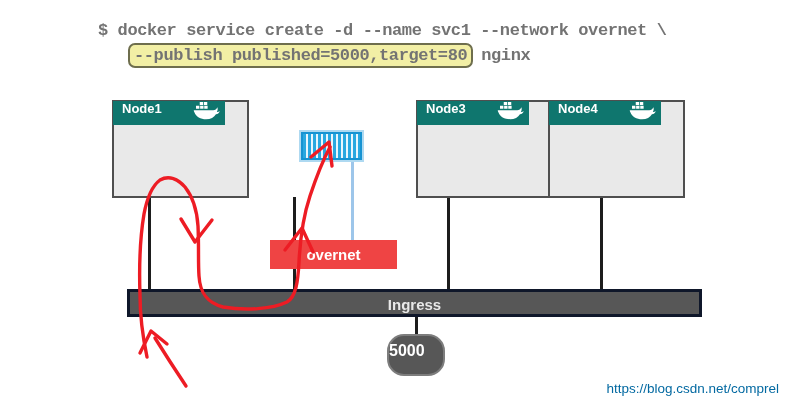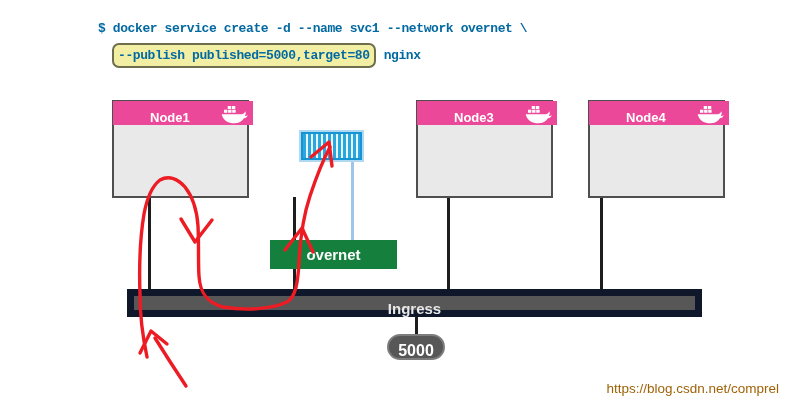--- a/index.html
+++ b/index.html
@@ -3,82 +3,82 @@
 <meta charset="utf-8">
 <style>
   html,body{margin:0;padding:0;background:#fff;}
   #canvas{
     position:relative;width:789px;height:405px;background:#ffffff;
     font-family:"Liberation Sans",sans-serif;overflow:hidden;margin:0 auto;
   }
   
   .cmd{
     position:absolute;font-family:"Liberation Mono",monospace;
-    font-weight:bold;font-size:13px;color:#0369a1;white-space:pre;letter-spacing:-0.4px;
+    font-weight:bold;font-size:17px;color:#737373;white-space:pre;letter-spacing:-0.4px;
   }
   #cmd-line1{left:98px;top:21px;}
-  #cmd-line2{left:112px;top:43px;display:flex;align-items:center;justify-content:space-between;}
+  #cmd-line2{left:128px;top:43px;display:flex;align-items:center;justify-content:space-between;}
   .hl-pill{
     display:inline-block;background:#f2efa5;border:2px solid #6e6e4d;
     border-radius:7px;padding:0 4px;line-height:21px;
   }
   .cmd-suffix{margin-left:8px;}
   
   .node{
     position:absolute;top:100px;width:137px;height:98px;background:#e9e9e9;
     border:2px solid #4f4f4f;box-sizing:border-box;z-index:3;
   }
   .node-header{
-    position:absolute;left:-1px;top:-1px;width:112px;height:24px;background:#ec4899;
-    display:flex;align-items:flex-end;padding-left:28px;
+    position:absolute;left:-1px;top:-1px;width:112px;height:24px;background:#0f766e;
+    display:flex;align-items:flex-start;
   }
   .node-label{
     color:#fff;font-size:13px;font-weight:bold;padding-left:9px;flex:1;
   }
   .whale{margin-right:5px;flex:0 0 auto;}
   #node1{left:112px;}
   #node2{left:264px;}
   #node3{left:416px;text-decoration:underline;}
-  #node4{left:588px;}
+  #node4{left:548px;}
   
   #container-icon{
     position:absolute;left:301px;top:132px;width:61px;height:28px;box-sizing:border-box;
     background:repeating-linear-gradient(90deg,#29a8e0 0px,#29a8e0 3px,#e9f6fd 3px,#e9f6fd 5px);
     border:2px solid #1693d2;box-shadow:0 0 0 2px #aed9f1;z-index:4;
   }
   
   .vline{position:absolute;background:#1d1d1d;width:3px;z-index:1;}
   #link-node1{left:148px;top:197px;height:93px;}
   #link-node2{left:293px;top:197px;height:93px;}
   #link-node3{left:447px;top:197px;height:93px;}
   #link-node4{left:600px;top:197px;height:93px;}
   #link-overnet{position:absolute;left:351px;top:160px;height:80px;width:3px;background:#9dc6ea;z-index:2;}
   #link-port{left:415px;top:317px;height:19px;}
   
   #overnet-box{
-    position:absolute;left:270px;top:240px;width:127px;height:29px;background:#15803d;
+    position:absolute;left:270px;top:240px;width:127px;height:29px;background:#ef4444;
     color:#fff;font-size:15px;font-weight:600;text-align:center;line-height:29px;z-index:3;
   }
   
   #ingress-bar{
     position:absolute;left:127px;top:289px;width:575px;height:28px;background:#575757;
-    border:7px solid #0f172a;box-sizing:border-box;color:#e8e8e8;font-size:15px;font-weight:600;
+    border:3px solid #0f172a;box-sizing:border-box;color:#e8e8e8;font-size:15px;font-weight:600;
     text-align:center;line-height:26px;z-index:2;
   }
   
   #port-badge{
-    position:absolute;left:387px;top:334px;width:58px;height:26px;background:#575757;
+    position:absolute;left:387px;top:334px;width:58px;height:42px;background:#575757;
     border:2px solid #7d7d7d;border-radius:17px;box-sizing:border-box;color:#fff;
-    font-size:16px;font-weight:bold;text-align:center;line-height:29px;z-index:3;
+    font-size:16px;font-weight:bold;text-align:left;line-height:29px;z-index:3;
   }
   
   #red-layer{position:absolute;left:0;top:0;z-index:10;pointer-events:none;}
   
   #watermark{
-    position:absolute;right:10px;bottom:9px;color:#a16207;font-size:13.5px;z-index:1;margin-top:44px;
+    position:absolute;right:10px;bottom:9px;color:#0369a1;font-size:13.5px;z-index:1;margin-top:44px;
   }
 </style>
 </head>
 <body>
 
 <div id="canvas">
 
   <div id="cmd-line1" class="cmd">$ docker service create -d --name svc1 --network overnet \</div>
   <div id="cmd-line2" class="cmd">
     <span class="hl-pill">--publish published=5000,target=80</span>

